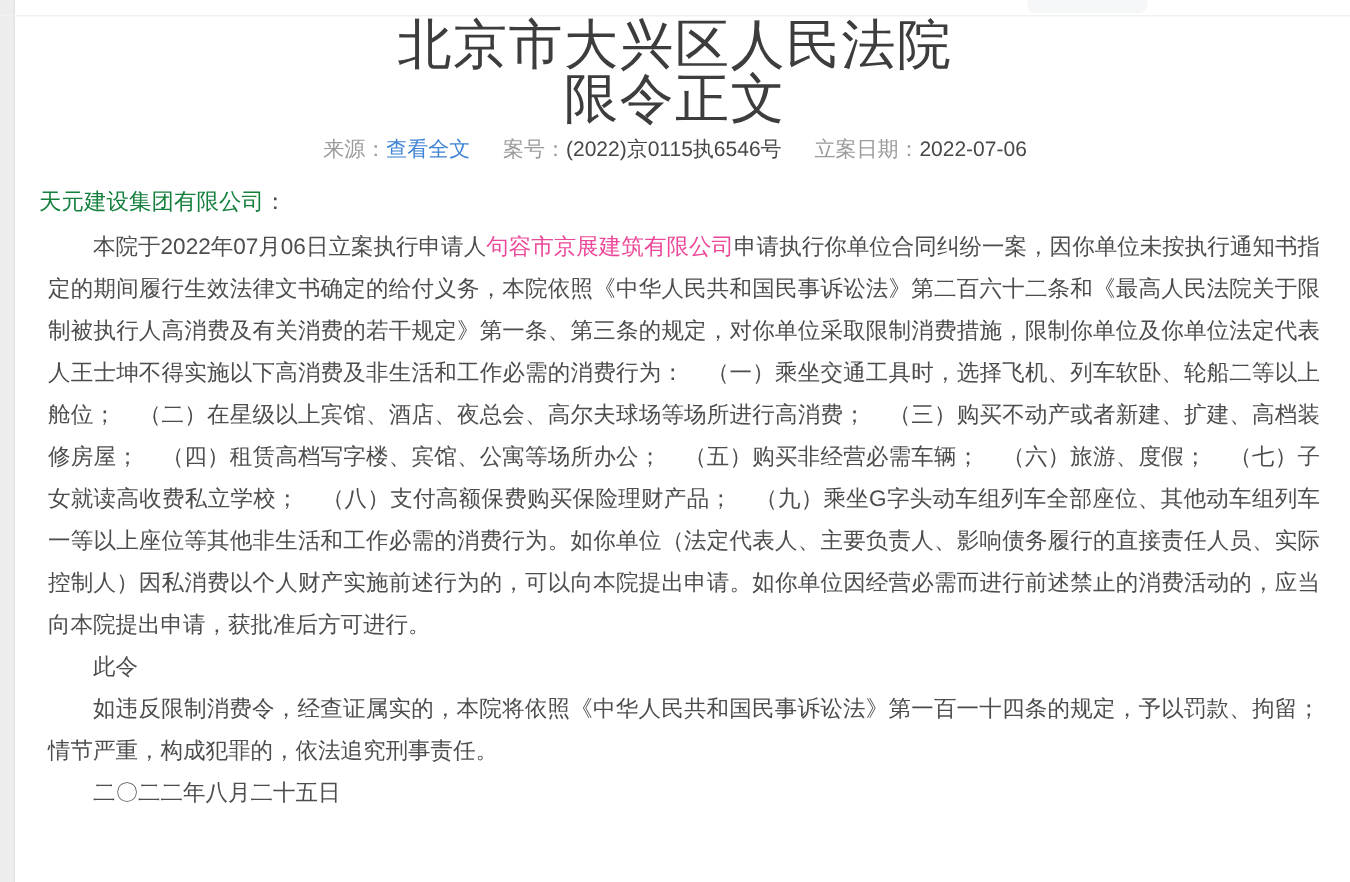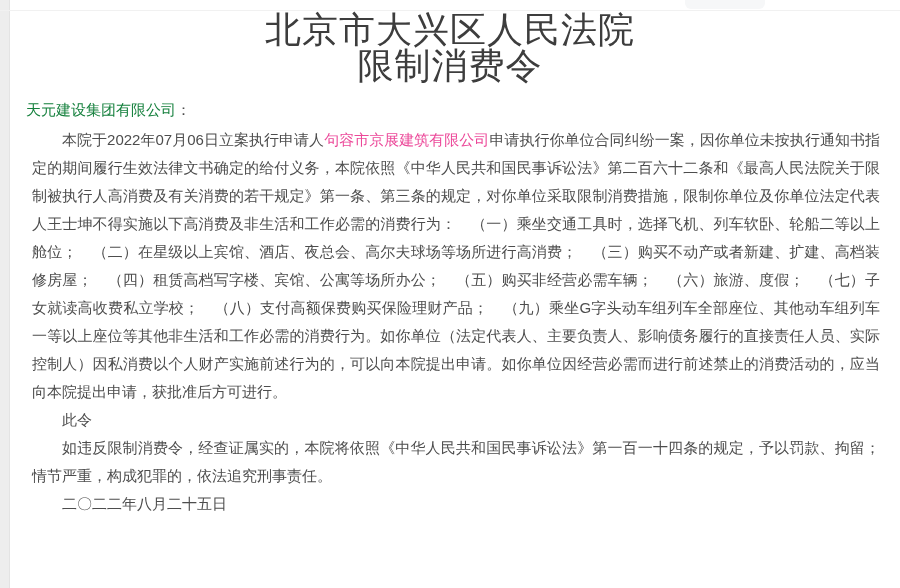--- a/index.html
+++ b/index.html
@@ -118,22 +118,27 @@
 <body>
 
 <div class="page">
   <div class="left-gutter"></div>
   <div class="top-hairline"></div>
   <div class="top-cutoff-pill"></div>
 
   <div class="content">
 
     <h1 class="title">北京市大兴区人民法院</h1>
-    <h1 class="title">限制消费令</h1>
+    <h1 class="title">限令正文</h1>
 
+    <div class="meta-row">
+      <span class="group"><span class="meta-label">来源：</span><a class="meta-link">查看全文</a></span>
+      <span class="group"><span class="meta-label">案号：</span><span class="meta-value">(2022)京0115执6546号</span></span>
+      <span class="group"><span class="meta-label">立案日期：</span><span class="meta-value">2022-07-06</span></span>
+    </div>
 
 
     <div class="addressee">
       <a class="company-link">天元建设集团有限公司</a><span class="addressee-colon">：</span>
     </div>
 
     <div class="order-body">
       <p><span>本院于2022年07月06日立案执行申请人</span><a class="inline-link">句容市京展建筑有限公司</a><span>申请执行你单位合同纠纷一案，因你单位未按执行通知书指定的期间履行生效法律文书确定的给付义务，本院依照《中华人民共和国民事诉讼法》第二百六十二条和《最高人民法院关于限制被执行人高消费及有关消费的若干规定》第一条、第三条的规定，对你单位采取限制消费措施，限制你单位及你单位法定代表人王士坤不得实施以下高消费及非生活和工作必需的消费行为：　（一）乘坐交通工具时，选择飞机、列车软卧、轮船二等以上舱位；　（二）在星级以上宾馆、酒店、夜总会、高尔夫球场等场所进行高消费；　（三）购买不动产或者新建、扩建、高档装修房屋；　（四）租赁高档写字楼、宾馆、公寓等场所办公；　（五）购买非经营必需车辆；　（六）旅游、度假；　（七）子女就读高收费私立学校；　（八）支付高额保费购买保险理财产品；　（九）乘坐G字头动车组列车全部座位、其他动车组列车一等以上座位等其他非生活和工作必需的消费行为。如你单位（法定代表人、主要负责人、影响债务履行的直接责任人员、实际控制人）因私消费以个人财产实施前述行为的，可以向本院提出申请。如你单位因经营必需而进行前述禁止的消费活动的，应当向本院提出申请，获批准后方可进行。</span></p>
       <p>此令</p>
       <p>如违反限制消费令，经查证属实的，本院将依照《中华人民共和国民事诉讼法》第一百一十四条的规定，予以罚款、拘留；情节严重，构成犯罪的，依法追究刑事责任。</p>

